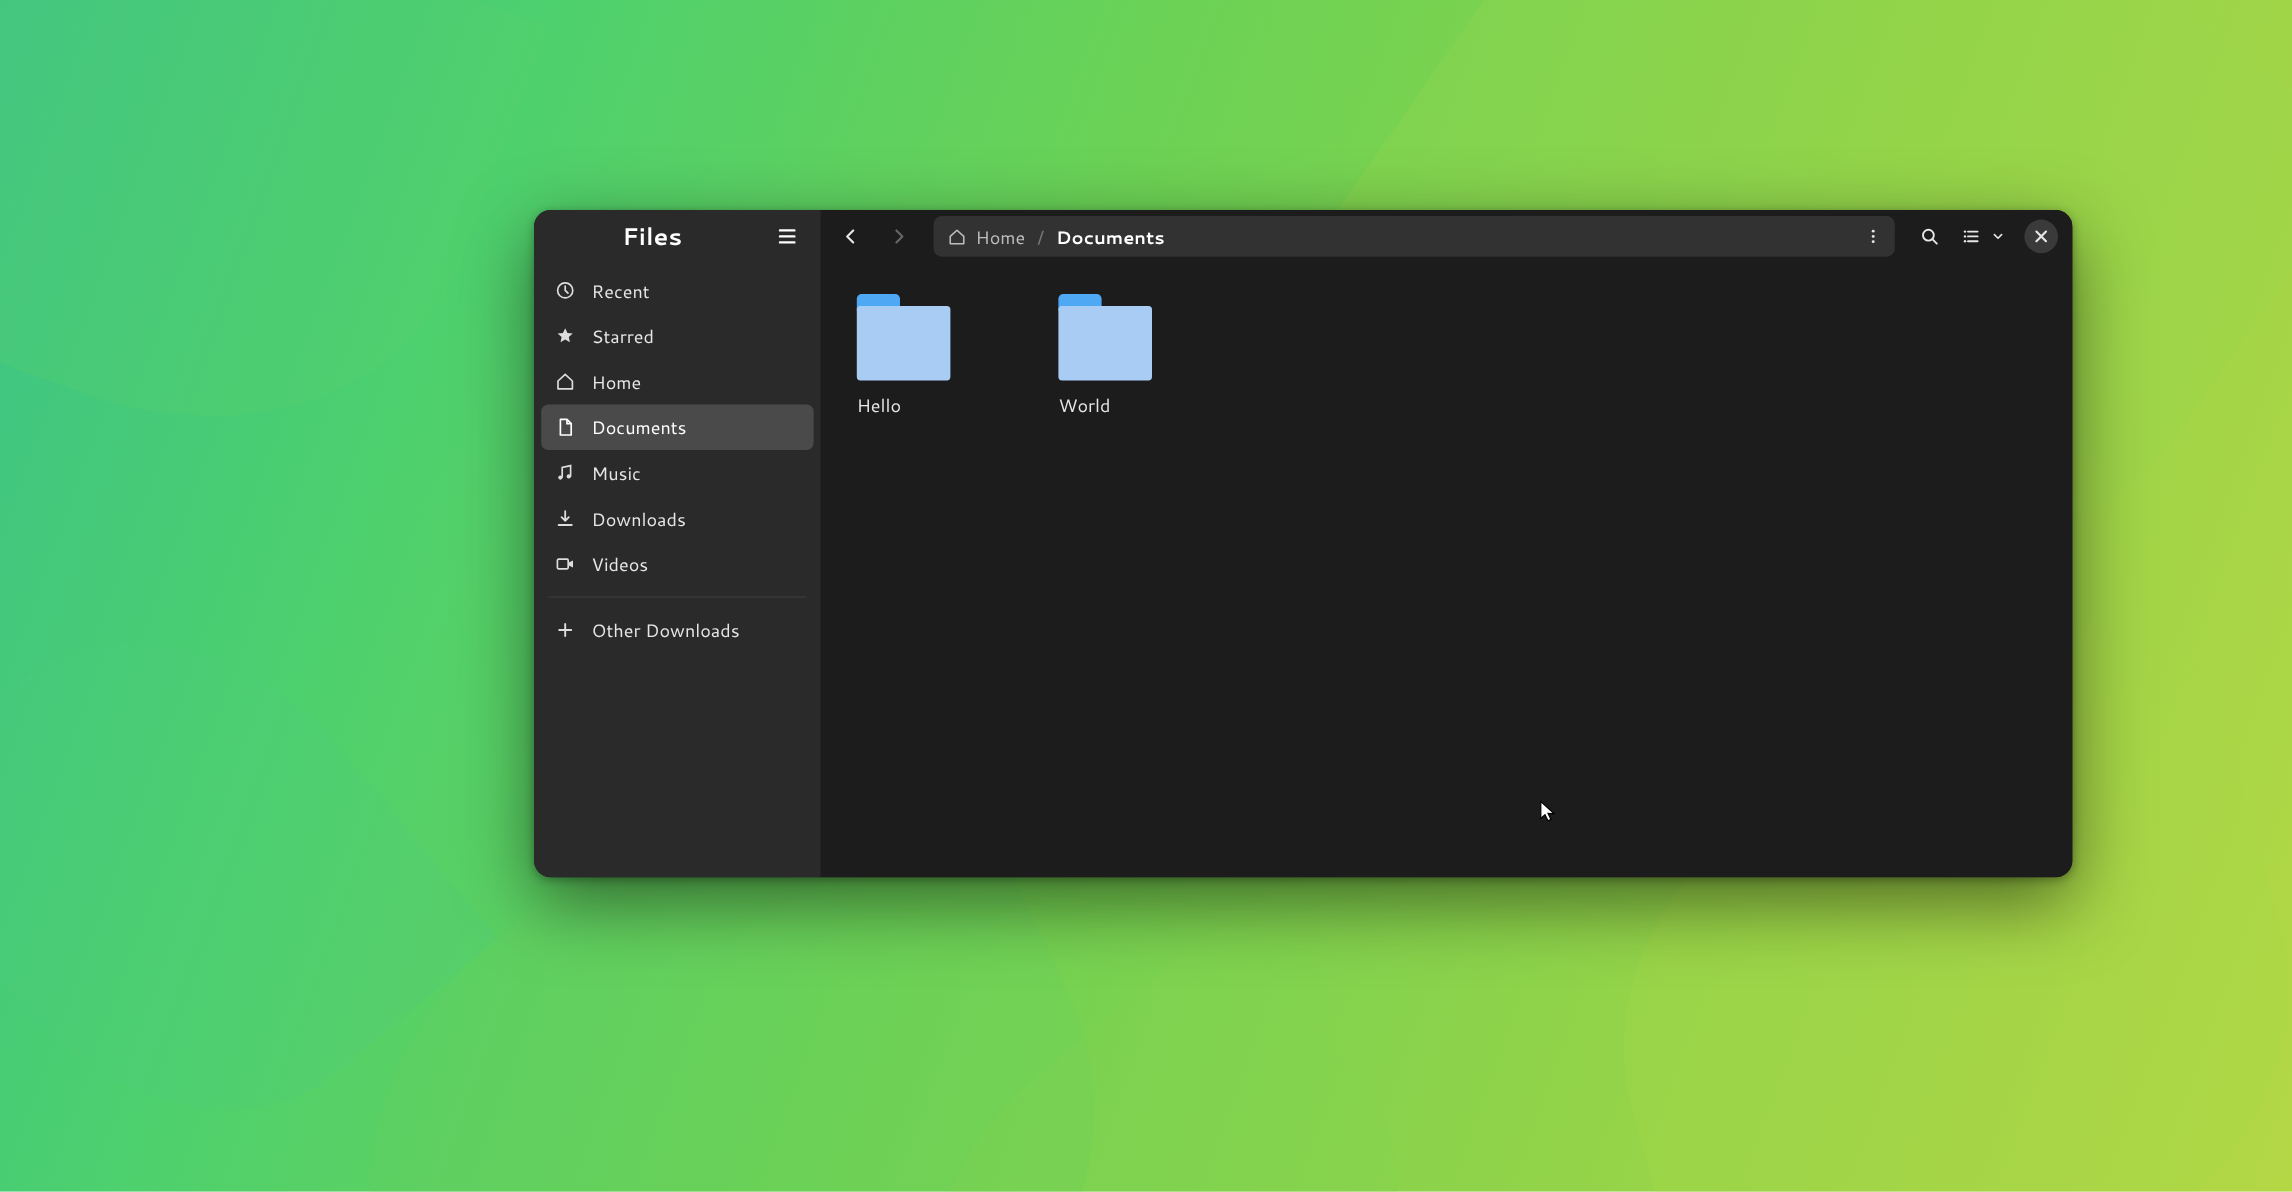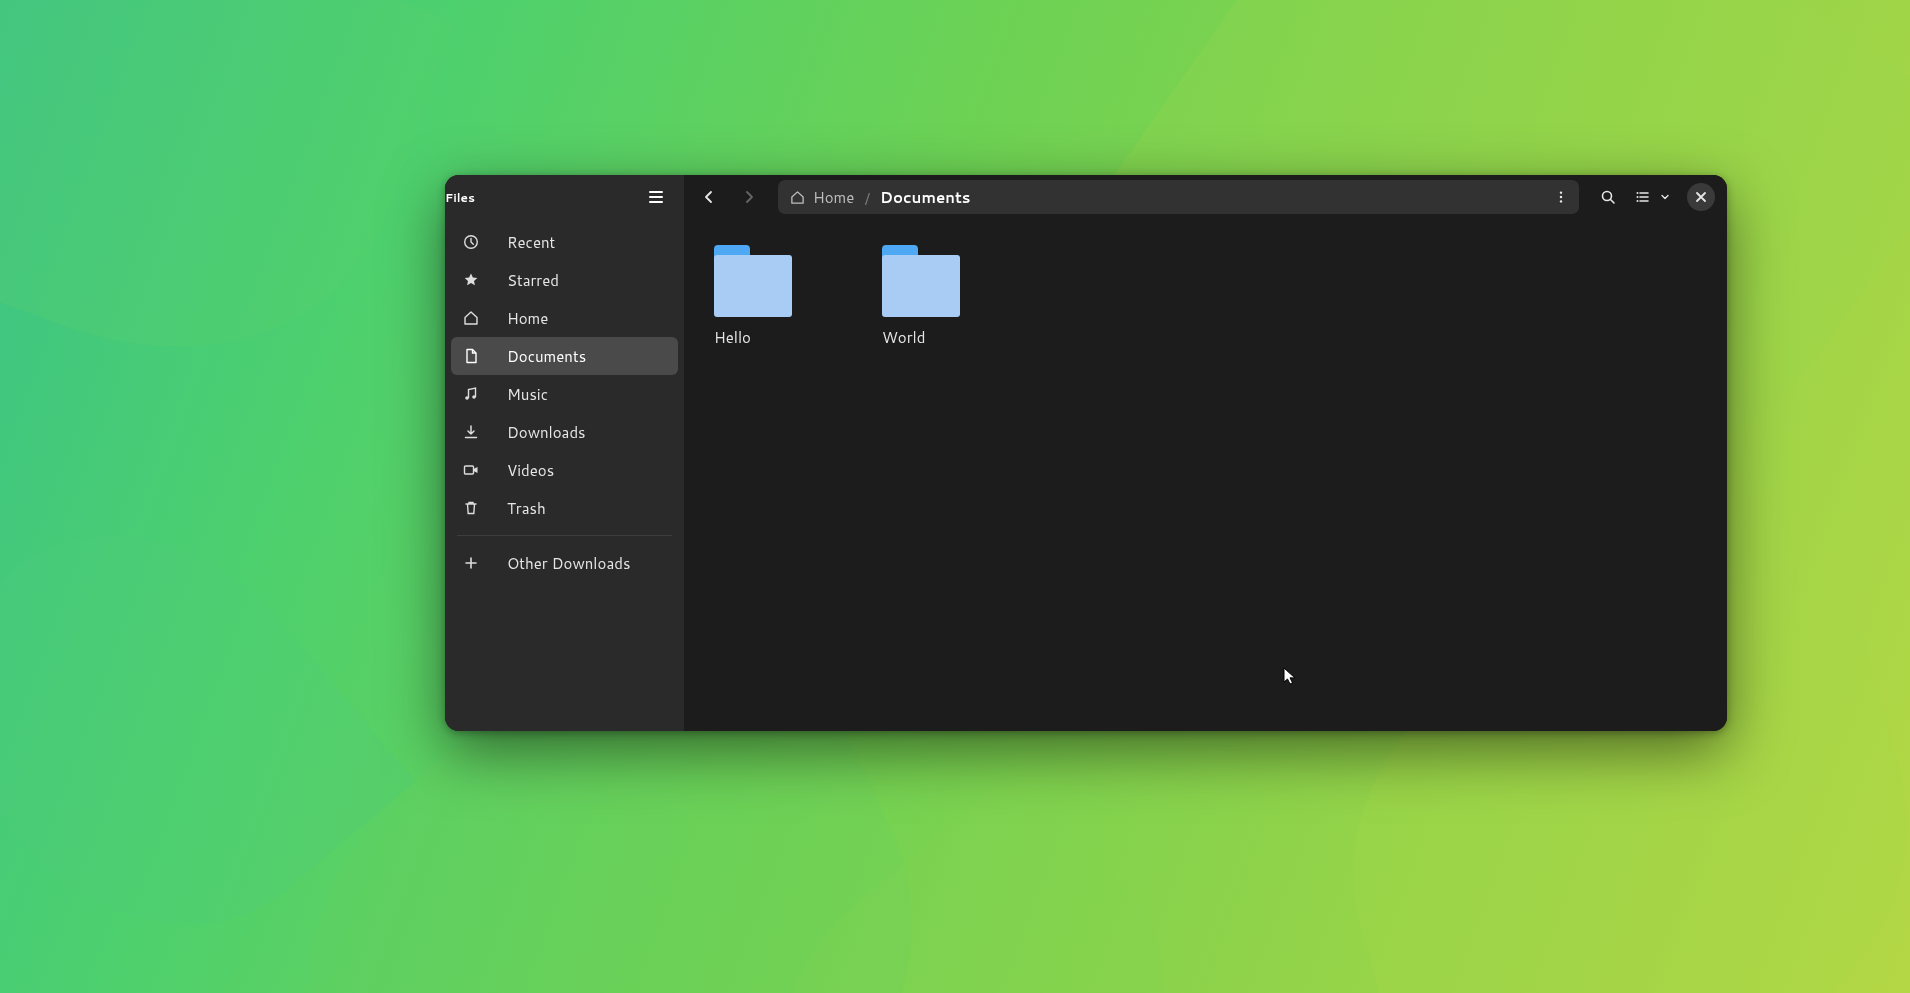--- a/index.html
+++ b/index.html
@@ -45,36 +45,37 @@
   }
   .sidebar-header {
     height: 44px;
     display: flex;
     align-items: center;
     justify-content: space-between;
     padding: 0 14px 0 0;
   }
   .sidebar-title {
     flex: 1;
+    text-align: center;
     font-weight: 700;
-    font-size: 12px;
+    font-size: 20px;
     color: #fff;
   }
   .hamburger {
     width: 28px; height: 28px;
     display: flex; align-items:center; justify-content:center;
     cursor: pointer;
   }
   .hamburger svg { width: 16px; height: 16px; }
 
   .sidebar-list { padding: 4px 6px; }
   .sidebar-item {
     display: flex;
     align-items: center;
-    gap: 28px;
+    gap: 14px;
     height: 38px;
     padding: 0 12px;
     border-radius: 6px;
     cursor: pointer;
     color: #e6e6e6;
   }
   .sidebar-item.active {
     background: #4a4a4a;
     color: #fff;
   }
@@ -283,28 +284,20 @@
         <span>Downloads</span>
       </div>
       <div class="sidebar-item">
         <span class="icon">
             <svg viewBox="0 0 16 16">
               <rect x="1.5" y="4" width="9" height="8" rx="1" fill="none" stroke="#ddd" stroke-width="1.4"></rect>
               <path d="M10.5 7l4-2v6l-4-2z" fill="#ddd"></path>
             </svg>
           </span>
         <span>Videos</span>
-      </div>
-      <div class="sidebar-item">
-        <span class="icon">
-            <svg viewBox="0 0 16 16">
-              <path fill="none" stroke="#ddd" stroke-width="1.4" stroke-linecap="round" d="M3 4h10M6 4V2.5h4V4M4.5 4l.7 9.5h5.6L11.5 4"></path>
-            </svg>
-          </span>
-        <span>Trash</span>
       </div>
     </div>
 
     <div class="sidebar-divider"></div>
 
     <div class="sidebar-list">
       <div class="sidebar-item">
         <span class="icon">
             <svg viewBox="0 0 16 16">
               <path stroke="#ddd" stroke-width="1.6" stroke-linecap="round" d="M8 3v10M3 8h10"></path>

